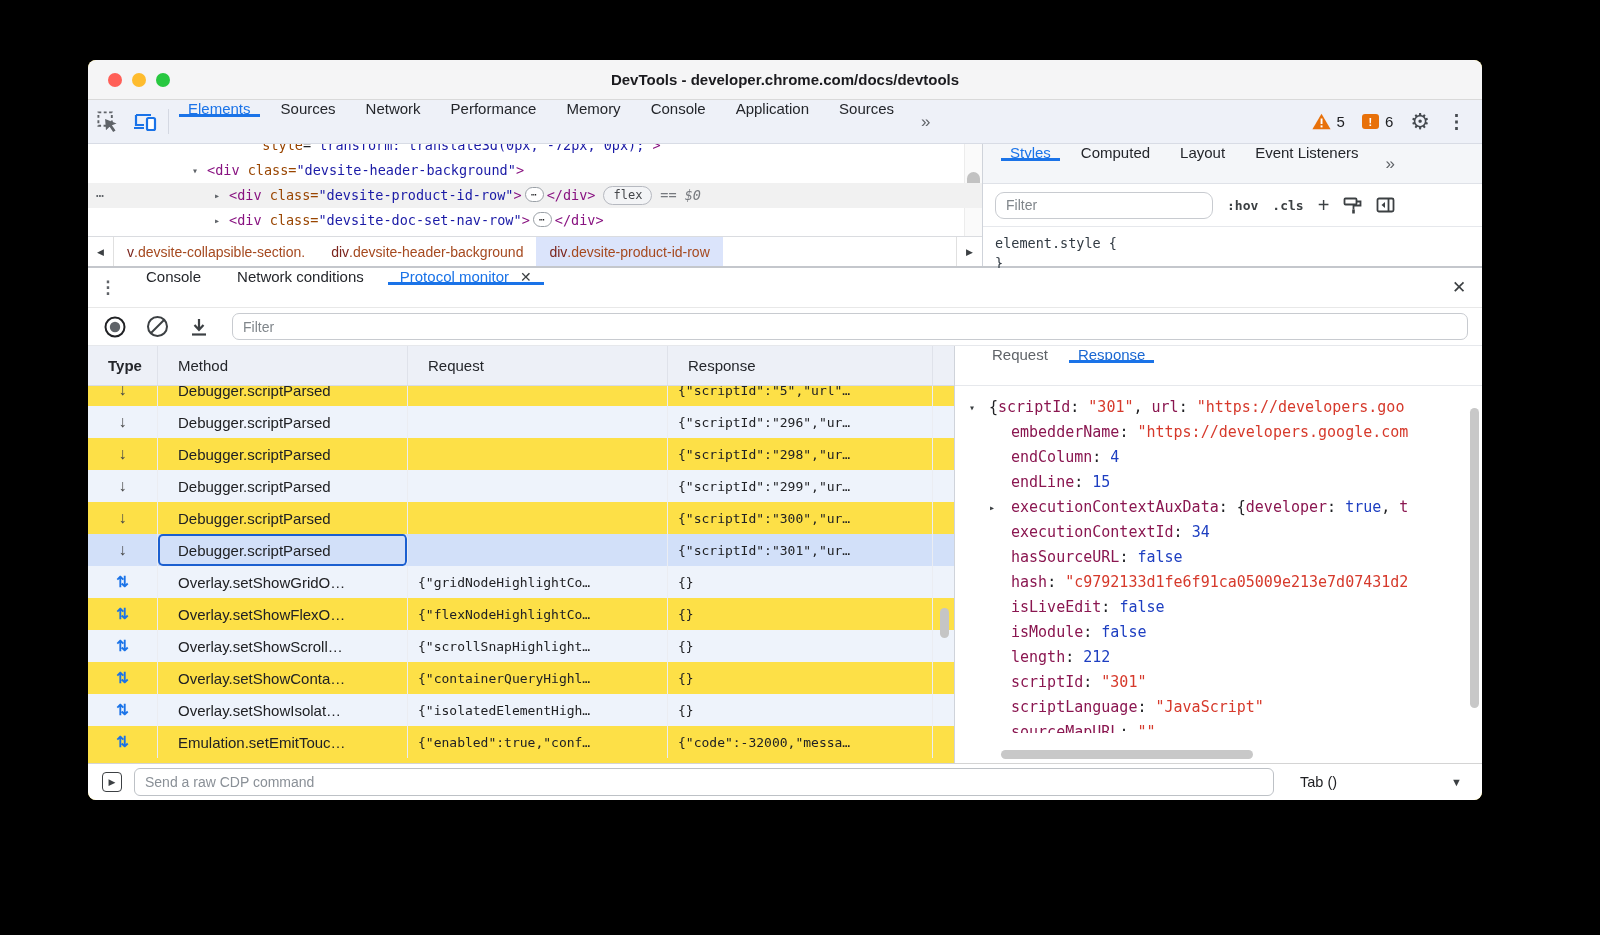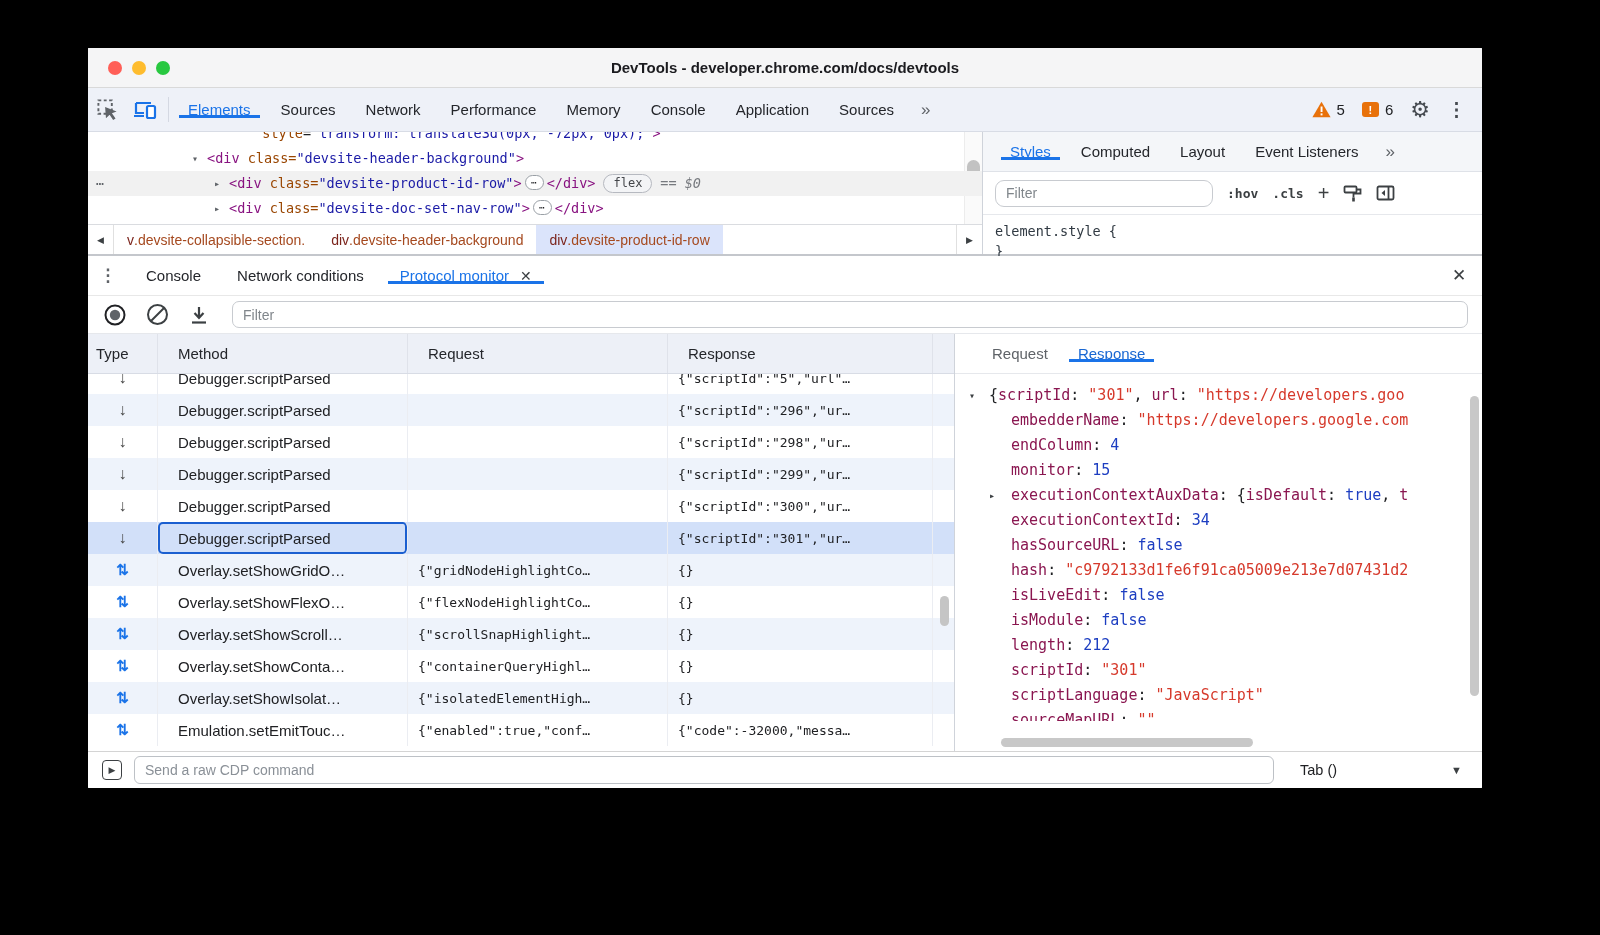--- a/index.html
+++ b/index.html
@@ -1,36 +1,36 @@
 <!DOCTYPE html>
 <html><head>
 <meta charset="utf-8">
 <style>
   * { box-sizing: border-box; margin: 0; padding: 0; }
   html,body { width:1600px; height:935px; overflow:hidden; background:#000; }
   body { font-family:"Liberation Sans", sans-serif; color:#202124; }
   .stage { position:relative; width:1600px; height:935px; background:#000; }
-  .window { position:absolute; left:88px; top:48px; width:1394px; height:740px;
-    background:#ffffff; border-radius:1px; overflow:hidden;
+  .window { position:absolute; left:88px; top:60px; width:1394px; height:740px;
+    background:#fde047; border-radius:8px; overflow:hidden;
     box-shadow:0 30px 70px rgba(0,0,0,.6); display:flex; flex-direction:column; }
 
   
   .titlebar { position:relative; height:40px; background:#f5f5f6; border-bottom:1px solid #d9d9d9;
     flex:0 0 auto; display:flex; align-items:center; }
   .lights { position:absolute; left:20px; top:0; height:100%; display:flex; align-items:center; gap:10px; }
   .light { width:14px; height:14px; border-radius:50%; display:inline-block; }
   .light.red{ background:#ff5f57; } .light.yellow{ background:#febc2e; } .light.green{ background:#28c840; }
   .title { width:100%; text-align:center; font-size:15px; font-weight:bold; color:#1b1b1f; }
 
   
   .toolbar { height:44px; flex:0 0 auto; background:#eef1f8; border-bottom:1px solid #d8dce5;
     display:flex; align-items:stretch; }
   .tool-ico { display:flex; align-items:center; justify-content:center; width:38px; cursor:pointer; }
   .vsep { width:1px; background:#d4d8e2; margin:9px 4px; }
-  .tabs { display:flex; align-items:center; }
+  .tabs { display:flex; align-items:flex-start; }
   .tab { position:relative; display:flex; align-items:center; padding:0 15px; font-size:15px; color:#24262b; cursor:pointer; }
   .tab.active { color:#1a73e8; }
   .tab-underline { position:absolute; left:6px; right:6px; bottom:0; height:3px; background:#1a73e8; }
   .more-tabs { display:flex; align-items:center; padding:0 12px; font-size:17px; color:#5f6368; letter-spacing:-2px; }
   .tb-right { margin-left:auto; display:flex; align-items:center; gap:17px; padding-right:16px; }
   .count-badge { display:flex; align-items:center; gap:6px; font-size:15px; color:#202124; }
   .issues-ico { width:17px; height:15px; background:#e8710a; border-radius:3px; color:#fff;
     font-size:11px; font-weight:bold; display:flex; align-items:center; justify-content:center; }
   .gear { font-size:22px; color:#454a50; line-height:1; }
   .kebab { font-size:19px; color:#454a50; font-weight:bold; }
@@ -90,21 +90,21 @@
     display:flex; align-items:center; gap:12px; padding:0 12px; }
   .monitor-toolbar .filter-input { flex:1; margin-left:6px; margin-right:2px; border-radius:7px; }
   .round-btn { width:30px; height:30px; display:flex; align-items:center; justify-content:center; cursor:pointer; }
 
   
   .monitor-body { flex:1; display:flex; min-height:0; }
   .table-side { position:relative; width:867px; flex:0 0 auto; border-right:1px solid #cfd3da; display:flex; flex-direction:column; overflow:hidden; }
   .thead, .trow { display:grid; grid-template-columns:70px 250px 260px 265px; }
   .thead { height:40px; flex:0 0 auto; background:#edf0f7; border-bottom:1px solid #d8dce5; font-size:15px; color:#24262b; }
   .thead .hcell { display:flex; align-items:center; padding-left:20px; border-right:1px solid #dfe2ea; }
-  .thead .hcell:first-child { padding-left:8px; }
+  .thead .hcell:first-child { padding-left:20px;font-weight:bold; }
   .tbody { flex:1; overflow:hidden; position:relative; }
   .trow { height:32px; }
   .trow.cut { margin-top:-12px; }
   .trow.stripe { background:#eef3fb; }
   .trow.selected { background:#d2e0f9; }
   .cell { display:flex; align-items:center; border-right:1px solid #ebedf2; overflow:hidden; white-space:nowrap; }
   .cell.type { justify-content:center; }
   .cell.method { padding-left:20px; font-size:15px; }
   .cell.method.focus-ring { box-shadow:inset 0 0 0 2px #1b5fd0; border-radius:5px; }
   .cell.mono { font-family:"DejaVu Sans Mono", monospace; font-size:13px; padding-left:10px; color:#202124; }
@@ -442,22 +442,22 @@
               <div class="tab active">
                 <span>Response</span>
                 <span class="tab-underline"></span>
               </div>
             </div>
         </div>
         <div class="tree" id="tree">
             <div class="tree-row root"><span class="tree-twisty">▾</span><span class="c-plain">{</span><span class="c-key">scriptId</span><span class="c-plain">: </span><span class="c-str">"301"</span><span class="c-plain">, </span><span class="c-key">url</span><span class="c-plain">: </span><span class="c-str">"https://developers.goo</span></div>
             <div class="tree-row"><span class="c-key">embedderName</span><span class="c-plain">: </span><span class="c-str">"https://developers.google.com</span></div>
             <div class="tree-row"><span class="c-key">endColumn</span><span class="c-plain">: </span><span class="c-num">4</span></div>
-            <div class="tree-row"><span class="c-key">monitor</span><span class="c-plain">: </span><span class="c-num">15</span></div>
-            <div class="tree-row"><span class="tree-twisty">▸</span><span class="c-key">executionContextAuxData</span><span class="c-plain">: {</span><span class="c-key">isDefault</span><span class="c-plain">: </span><span class="c-num">true</span><span class="c-plain">, </span><span class="c-key">t</span></div>
+            <div class="tree-row"><span class="c-key">endLine</span><span class="c-plain">: </span><span class="c-num">15</span></div>
+            <div class="tree-row"><span class="tree-twisty">▸</span><span class="c-key">executionContextAuxData</span><span class="c-plain">: {</span><span class="c-key">developer</span><span class="c-plain">: </span><span class="c-num">true</span><span class="c-plain">, </span><span class="c-key">t</span></div>
             <div class="tree-row"><span class="c-key">executionContextId</span><span class="c-plain">: </span><span class="c-num">34</span></div>
             <div class="tree-row"><span class="c-key">hasSourceURL</span><span class="c-plain">: </span><span class="c-num">false</span></div>
             <div class="tree-row"><span class="c-key">hash</span><span class="c-plain">: </span><span class="c-str">"c9792133d1fe6f91ca05009e213e7d07431d2</span></div>
             <div class="tree-row"><span class="c-key">isLiveEdit</span><span class="c-plain">: </span><span class="c-num">false</span></div>
             <div class="tree-row"><span class="c-key">isModule</span><span class="c-plain">: </span><span class="c-num">false</span></div>
             <div class="tree-row"><span class="c-key">length</span><span class="c-plain">: </span><span class="c-num">212</span></div>
             <div class="tree-row"><span class="c-key">scriptId</span><span class="c-plain">: </span><span class="c-str">"301"</span></div>
             <div class="tree-row"><span class="c-key">scriptLanguage</span><span class="c-plain">: </span><span class="c-str">"JavaScript"</span></div>
             <div class="tree-row cutbottom"><span class="c-key">sourceMapURL</span><span class="c-plain">: </span><span class="c-str">""</span></div>
           </div>

